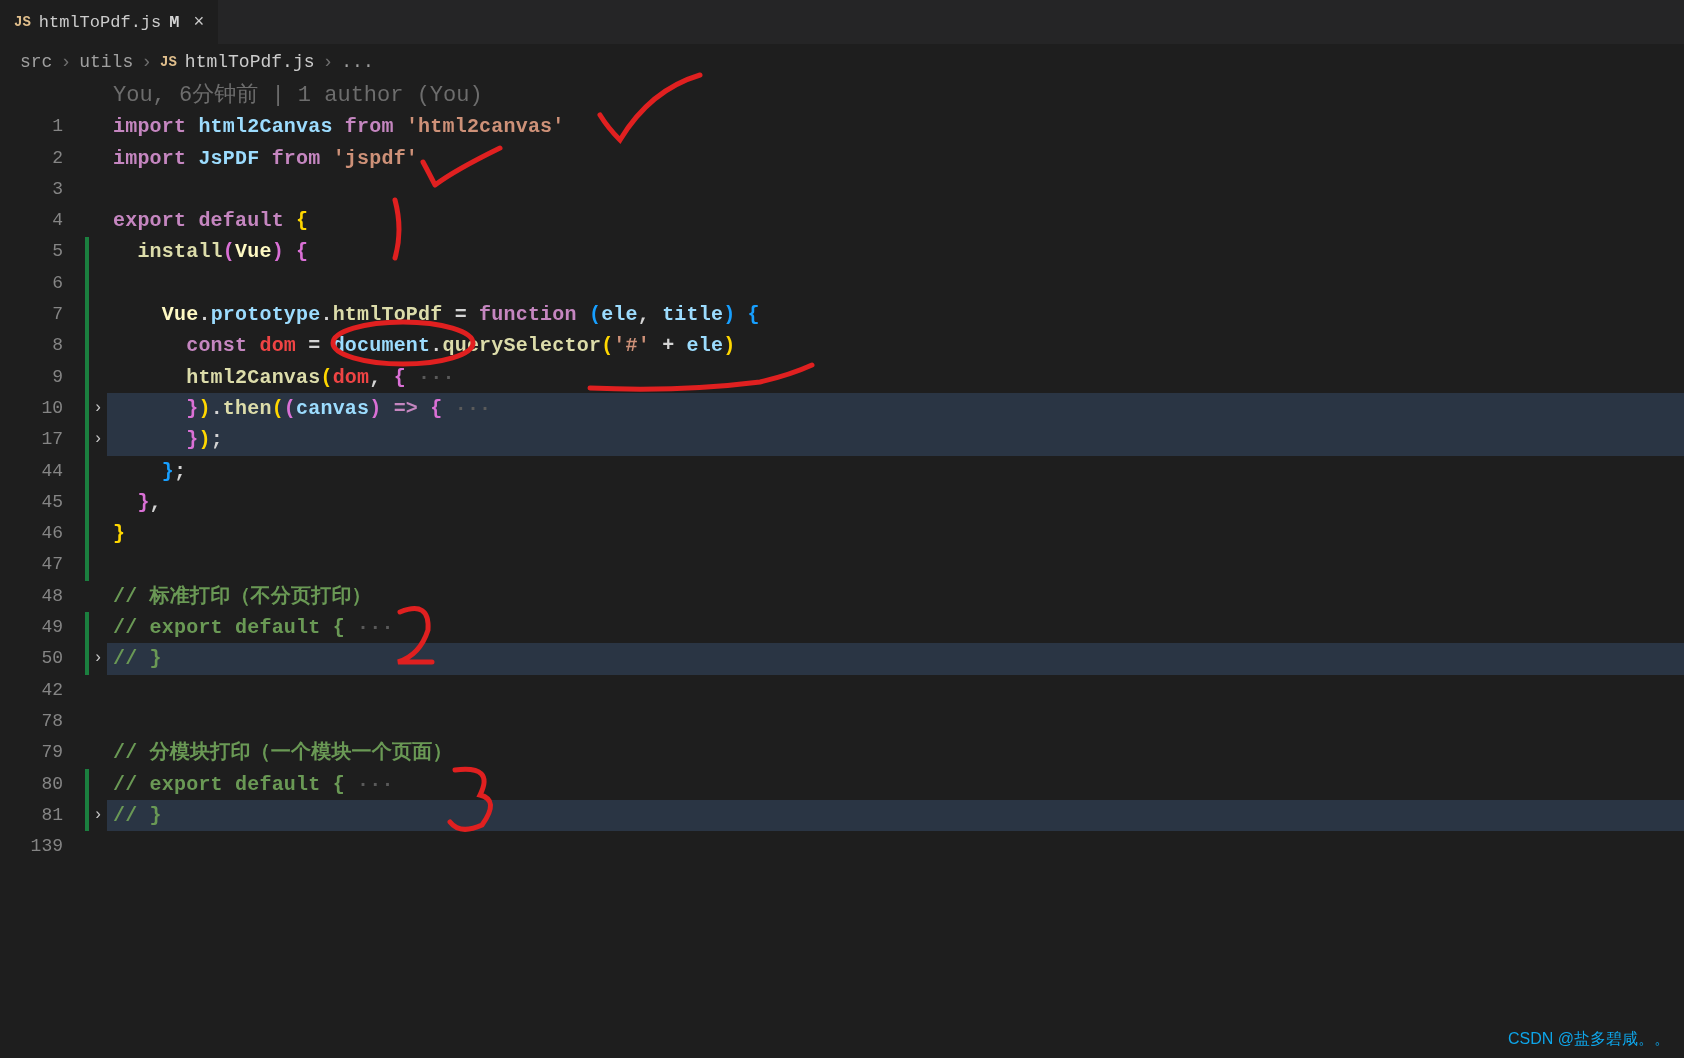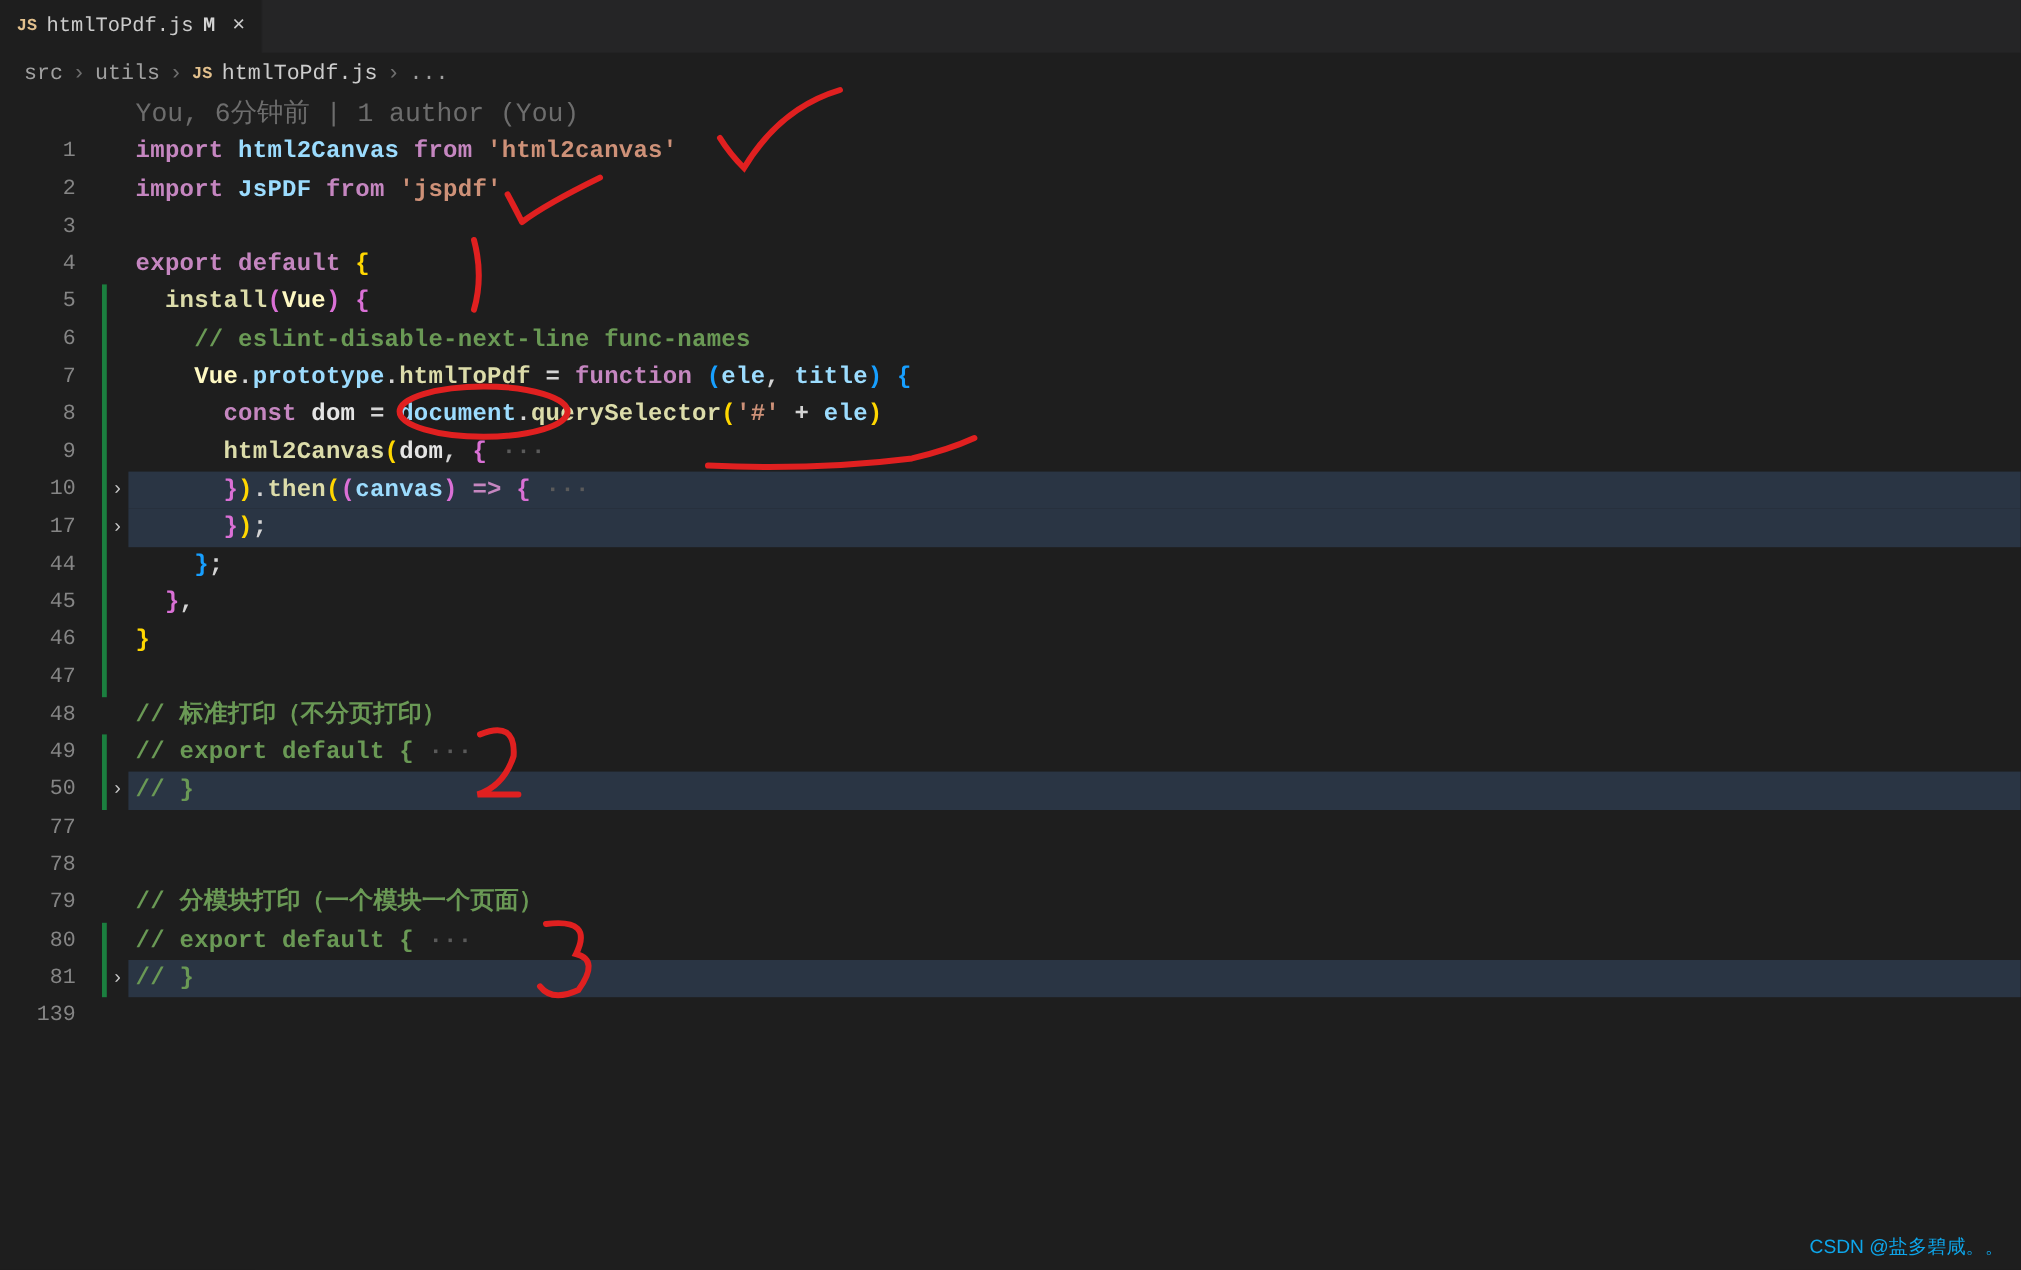--- a/index.html
+++ b/index.html
@@ -123,21 +123,21 @@
   }
 
   
   .kw { color: #c586c0; }
   .id { color: #9cdcfe; }
   .str { color: #ce9178; }
   .cm { color: #6a9955; }
   .fn { color: #dcdcaa; }
   .type { color: #fef9c3; }
   .var { color: #9cdcfe; }
-  .const { color: #e5e5e5; }
+  .const { color: #ef4444; }
   .op { color: #d4d4d4; }
   .ybr { color: #ffd700; }
   .pbr { color: #da70d6; }
   .bbr { color: #179fff; }
   .fade { color: #5a5a5a; }
 
   
   .anno {
     position: absolute;
     top: 0;
@@ -191,21 +191,21 @@
       <div class="ln">9</div>
       <div class="ln">10</div>
       <div class="ln">17</div>
       <div class="ln">44</div>
       <div class="ln">45</div>
       <div class="ln">46</div>
       <div class="ln">47</div>
       <div class="ln">48</div>
       <div class="ln">49</div>
       <div class="ln">50</div>
-      <div class="ln">77</div>
+      <div class="ln">42</div>
       <div class="ln">78</div>
       <div class="ln">79</div>
       <div class="ln">80</div>
       <div class="ln">81</div>
       <div class="ln">139</div>
     </div>
   <div class="gitbar-col" id="gitcol">
       <div class="gitbar" style="top: 156.5px; height: 344.3px;"></div>
       <div class="gitbar" style="top: 532.1px; height: 62.6px;"></div>
       <div class="gitbar" style="top: 688.6px; height: 62.6px;"></div>
@@ -220,21 +220,21 @@
       <div class="hl-row" style="top: 719.9px;"></div>
       <div class="hl-row" style="top: 563.4px;"></div>
       <div class="hl-row" style="top: 344.3px;"></div>
       <div class="hl-row" style="top: 313px;"></div>
       <div class="authorship">You, 6分钟前 | 1 author (You)</div>
       <div class="line"><span class="kw">import</span><span class="op"> </span><span class="id">html2Canvas</span><span class="op"> </span><span class="kw">from</span><span class="op"> </span><span class="str">'html2canvas'</span></div>
       <div class="line"><span class="kw">import</span><span class="op"> </span><span class="id">JsPDF</span><span class="op"> </span><span class="kw">from</span><span class="op"> </span><span class="str">'jspdf'</span></div>
       <div class="line"></div>
       <div class="line"><span class="kw">export</span><span class="op"> </span><span class="kw">default</span><span class="op"> </span><span class="ybr">{</span></div>
       <div class="line"><span class="op">  </span><span class="fn">install</span><span class="pbr">(</span><span class="type">Vue</span><span class="pbr">)</span><span class="op"> </span><span class="pbr">{</span></div>
-      <div class="line"><span class="op">    </span><span class="cm">// eslint-disable-next-line func-names</span></div>
+      <div class="line"><span class="op">    </span></div>
       <div class="line"><span class="op">    </span><span class="type">Vue</span><span class="op">.</span><span class="var">prototype</span><span class="op">.</span><span class="fn">htmlToPdf</span><span class="op"> = </span><span class="kw">function</span><span class="op"> </span><span class="bbr">(</span><span class="var">ele</span><span class="op">, </span><span class="var">title</span><span class="bbr">)</span><span class="op"> </span><span class="bbr">{</span></div>
       <div class="line"><span class="op">      </span><span class="kw">const</span><span class="op"> </span><span class="const">dom</span><span class="op"> = </span><span class="var">document</span><span class="op">.</span><span class="fn">querySelector</span><span class="ybr">(</span><span class="str">'#'</span><span class="op"> + </span><span class="var">ele</span><span class="ybr">)</span></div>
       <div class="line"><span class="op">      </span><span class="fn">html2Canvas</span><span class="ybr">(</span><span class="const">dom</span><span class="op">, </span><span class="pbr">{</span><span class="fade"> ···</span></div>
       <div class="line"><span class="op">      </span><span class="pbr">}</span><span class="ybr">)</span><span class="op">.</span><span class="fn">then</span><span class="ybr">(</span><span class="pbr">(</span><span class="var">canvas</span><span class="pbr">)</span><span class="op"> </span><span class="kw">=&gt;</span><span class="op"> </span><span class="pbr">{</span><span class="fade"> ···</span></div>
       <div class="line"><span class="op">      </span><span class="pbr">}</span><span class="ybr">)</span><span class="op">;</span></div>
       <div class="line"><span class="op">    </span><span class="bbr">}</span><span class="op">;</span></div>
       <div class="line"><span class="op">  </span><span class="pbr">}</span><span class="op">,</span></div>
       <div class="line"><span class="ybr">}</span></div>
       <div class="line"></div>
       <div class="line"><span class="cm">// 标准打印（不分页打印）</span></div>

